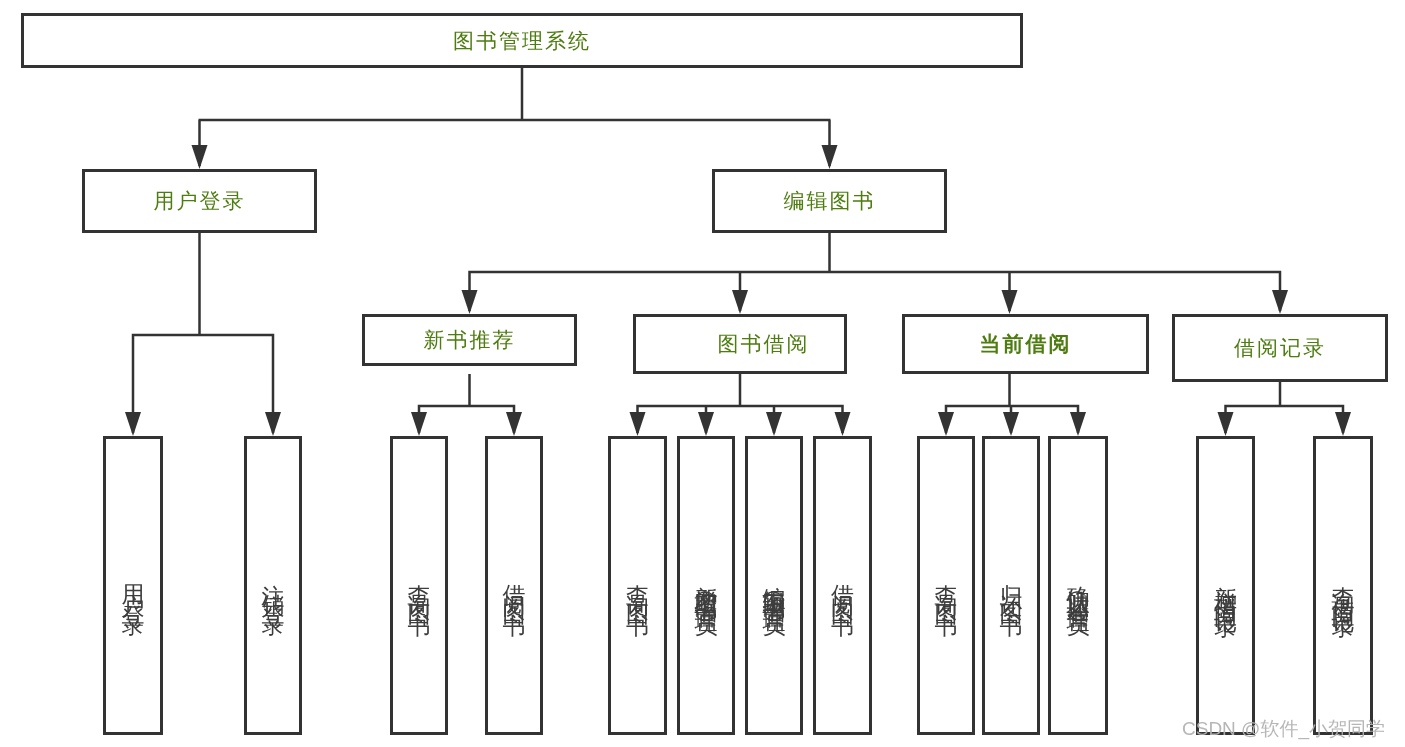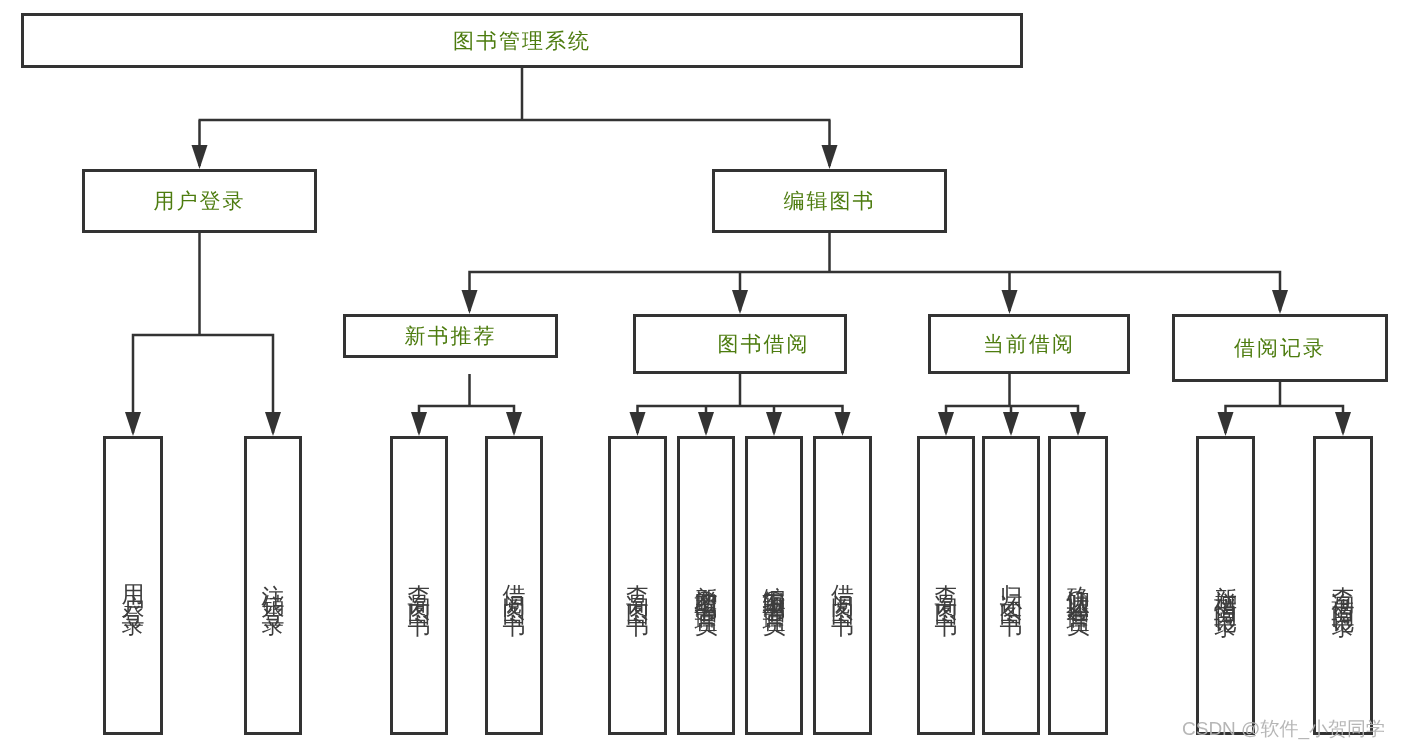--- a/index.html
+++ b/index.html
@@ -125,27 +125,27 @@
     <span class="lbl">图书管理系统</span>
   </div>
 
   <div class="node" style="left:82px; top:169px; width:235px; height:64px;">
     <span class="lbl">用户登录</span>
   </div>
   <div class="node" style="left:712px; top:169px; width:235px; height:64px;">
     <span class="lbl">编辑图书</span>
   </div>
 
-  <div class="node" style="left:343px; top:314px; width:215px; height:44px;">
+  <div class="node" style="left:362px; top:314px; width:215px; height:52px;">
     <span class="lbl">新书推荐</span>
   </div>
   <div class="node" style="left:633px; top:314px; width:214px; height:60px;padding-left:47px;">
     <span class="lbl">图书借阅</span>
   </div>
-  <div class="node" style="left:928px; top:314px; width:202px; height:60px;">
+  <div class="node" style="left:902px; top:314px; width:247px; height:60px;font-weight:bold;">
     <span class="lbl">当前借阅</span>
   </div>
   <div class="node" style="left:1172px; top:314px; width:216px; height:68px;">
     <span class="lbl">借阅记录</span>
   </div>
 
   <div class="leaf" style="left:103px; width:60px;">
     <span class="lbl">用户登录</span>
   </div>
   <div class="leaf" style="left:244px; width:58px;">

